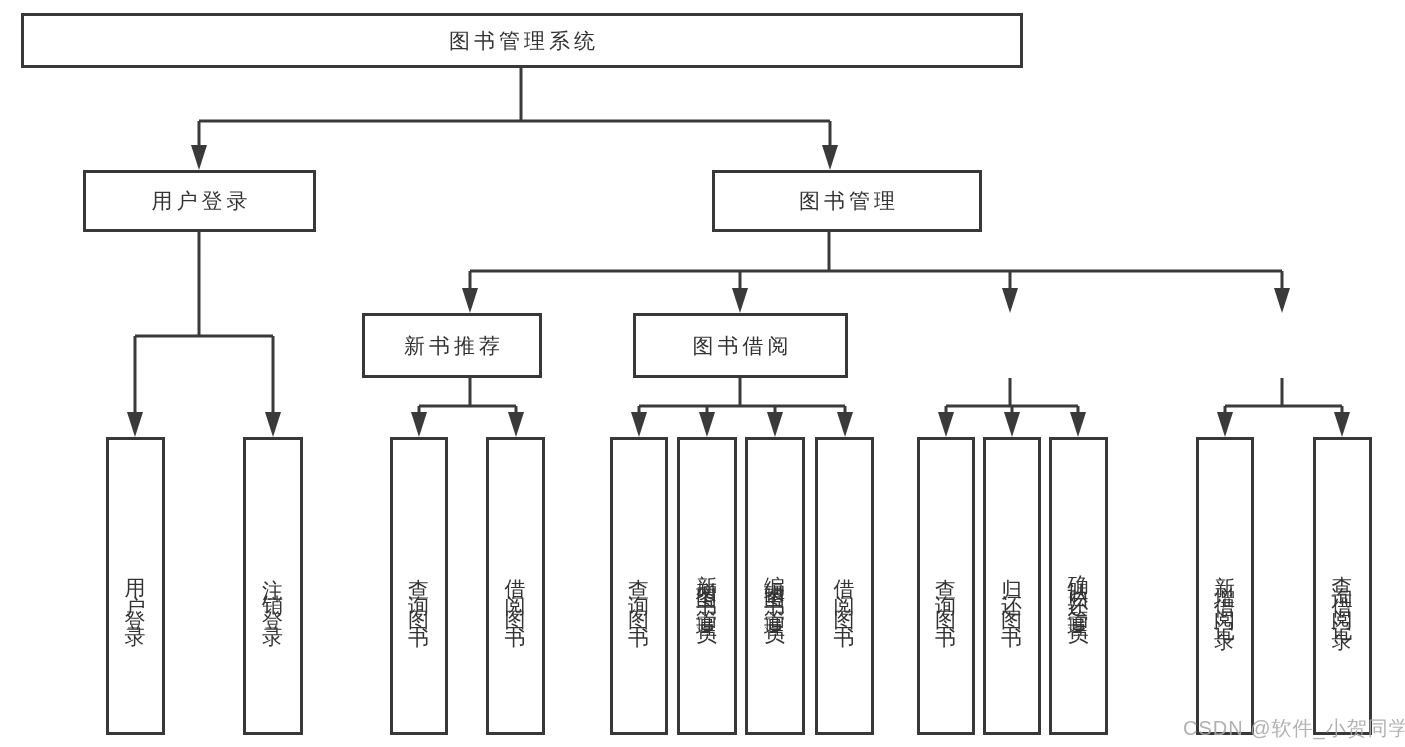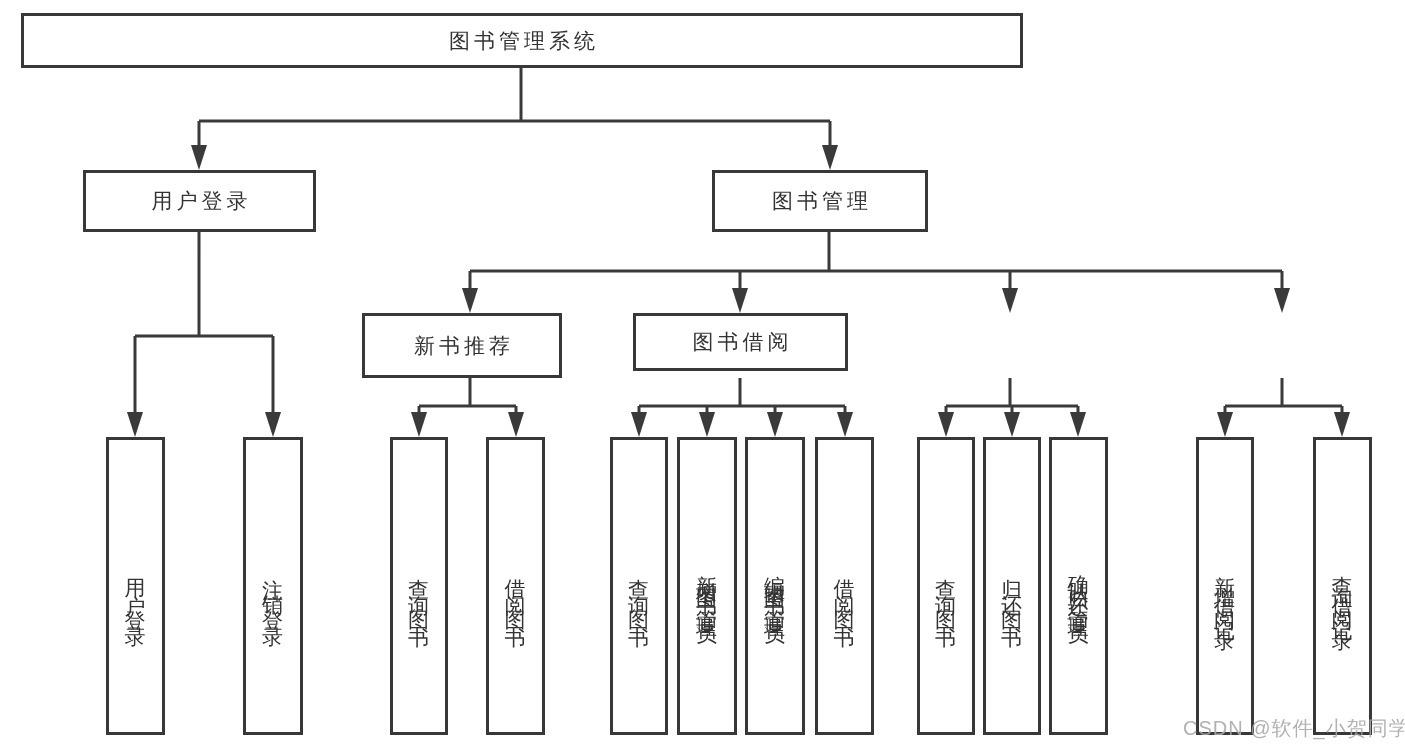--- a/index.html
+++ b/index.html
@@ -133,28 +133,28 @@
     </g>
   </svg>
 
   <div class="node" style="left:21px;top:13px;width:1002px;height:55px">
     <span class="hlabel">图书管理系统</span>
   </div>
 
   <div class="node" style="left:83px;top:170px;width:233px;height:62px">
     <span class="hlabel">用户登录</span>
   </div>
-  <div class="node" style="left:712px;top:170px;width:216px;height:62px">
+  <div class="node" style="left:712px;top:170px;width:270px;height:62px">
     <span class="hlabel">图书管理</span>
   </div>
 
-  <div class="node" style="left:362px;top:313px;width:200px;height:65px">
+  <div class="node" style="left:362px;top:313px;width:180px;height:65px">
     <span class="hlabel">新书推荐</span>
   </div>
-  <div class="node" style="left:633px;top:313px;width:215px;height:58px">
+  <div class="node" style="left:633px;top:313px;width:215px;height:65px">
     <span class="hlabel">图书借阅</span>
   </div>
 
   <div class="node leaf" style="left:106px;width:59px">
     <span class="vtext ls-lg">用户登录</span>
   </div>
   <div class="node leaf" style="left:243px;width:60px">
     <span class="vtext ls-lg">注销登录</span>
   </div>
 

